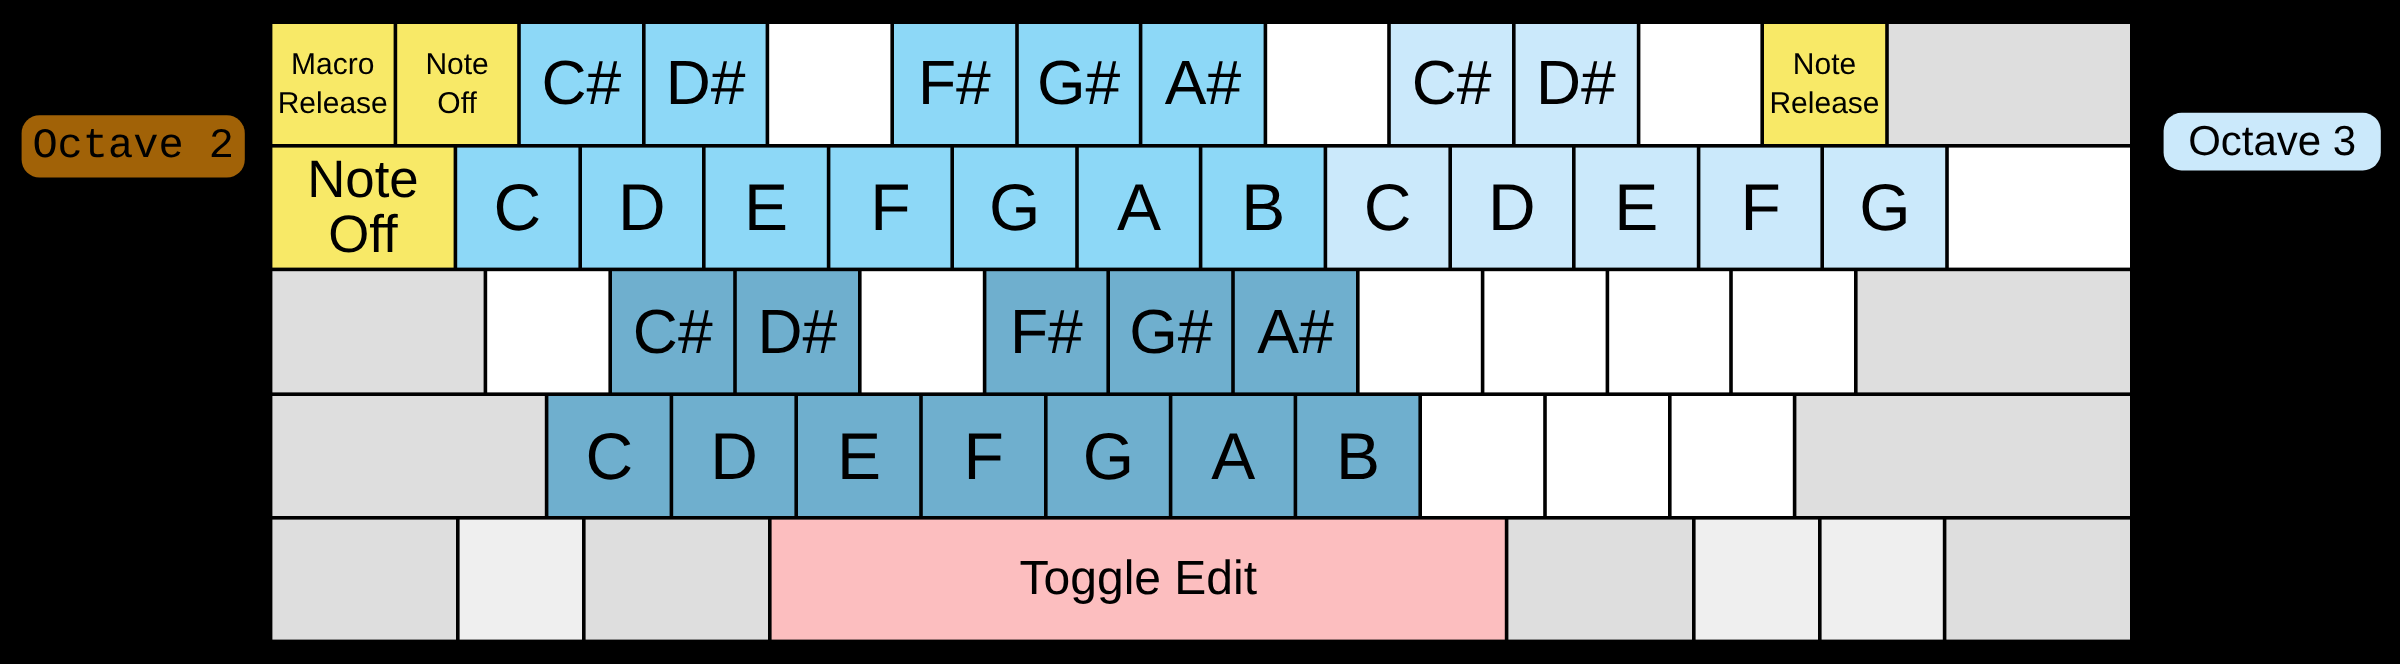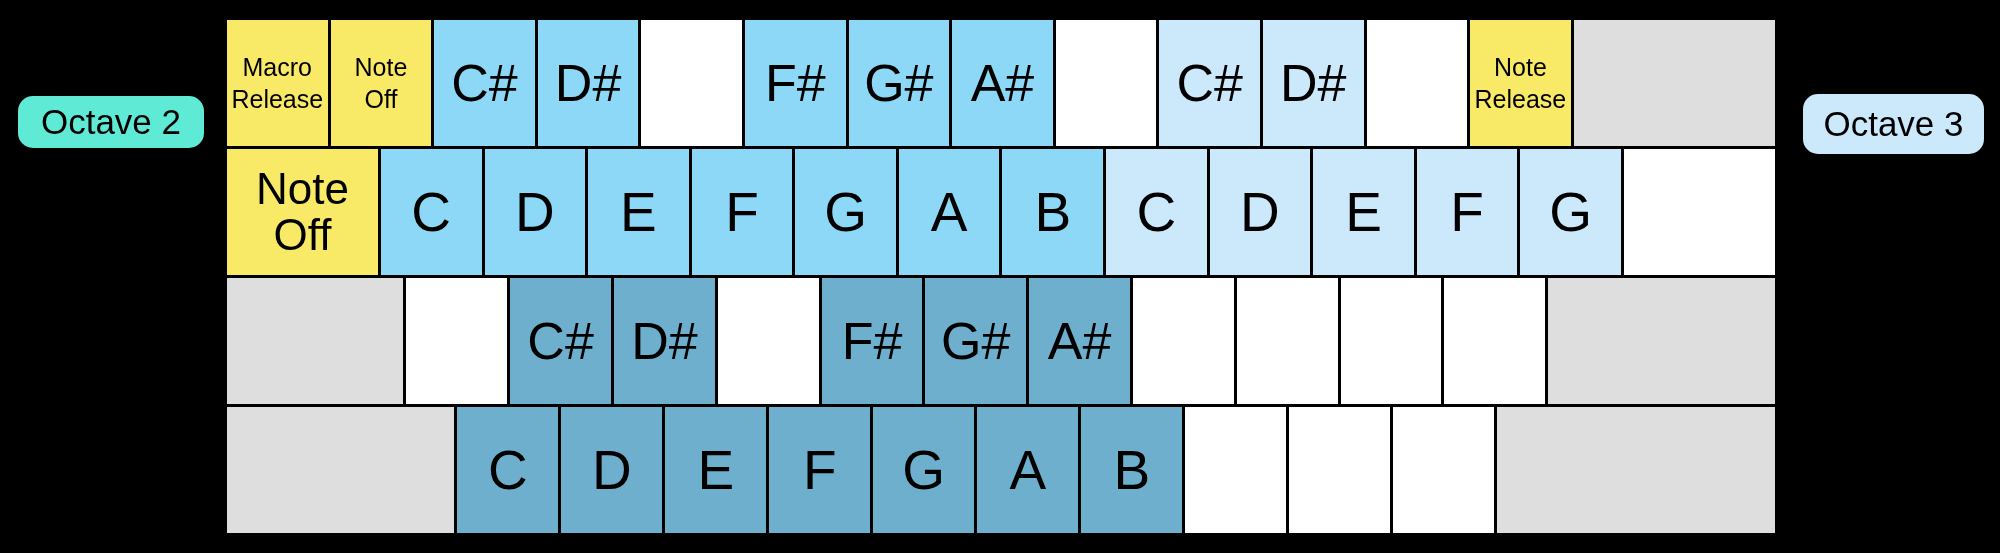--- a/index.html
+++ b/index.html
@@ -53,27 +53,27 @@
     position: absolute;
     display: flex;
     align-items: center;
     justify-content: center;
     border-radius: 15px;
     font-size: 35px;
     color: #000;
   }
   .pill-oct2 { left: 18px;   top: 96px;  width: 186px; height: 52px; }
   .pill-oct1 { left: 18px;   top: 301px; width: 186px; height: 52px; }
-  .pill-oct3 { left: 1803px; top: 94px;  width: 181px; height: 60px; }
+  .pill-oct3 { left: 1803px; top: 94px;  width: 181px; height: 48px; }
 </style>
 </head>
 <body>
 
 <div class="stage">
-  <div class="pill pill-oct2" style="background: #5eead4;">Octave 2</div>
+  <div class="pill pill-oct2" style="background: #a16207; font-family: Liberation Mono, monospace;">Octave 2</div>
   <div class="pill pill-oct3" style="background: rgb(203, 233, 251);">Octave 3</div>
   <div class="keyboard" id="keyboard">
       <div class="krow">
         <div class="key s-small" style="flex: 1 1 0px; background: rgb(248, 233, 103);">Macro
 Release</div>
         <div class="key s-small" style="flex: 1 1 0px; background: rgb(248, 233, 103);">Note
 Off</div>
         <div class="key s-sharp" style="flex: 1 1 0px; background: rgb(141, 216, 247);">C#</div>
         <div class="key s-sharp" style="flex: 1 1 0px; background: rgb(141, 216, 247);">D#</div>
         <div class="key" style="flex: 1 1 0px; background: rgb(255, 255, 255);"></div>
@@ -127,14 +127,24 @@
         <div class="key s-note" style="flex: 1 1 0px; background: rgb(111, 175, 206);">E</div>
         <div class="key s-note" style="flex: 1 1 0px; background: rgb(111, 175, 206);">F</div>
         <div class="key s-note" style="flex: 1 1 0px; background: rgb(111, 175, 206);">G</div>
         <div class="key s-note" style="flex: 1 1 0px; background: rgb(111, 175, 206);">A</div>
         <div class="key s-note" style="flex: 1 1 0px; background: rgb(111, 175, 206);">B</div>
         <div class="key" style="flex: 1 1 0px; background: rgb(255, 255, 255);"></div>
         <div class="key" style="flex: 1 1 0px; background: rgb(255, 255, 255);"></div>
         <div class="key" style="flex: 1 1 0px; background: rgb(255, 255, 255);"></div>
         <div class="key" style="flex: 2.75 1 0px; background: rgb(222, 222, 222);"></div>
       </div>
+      <div class="krow">
+        <div class="key" style="flex: 1.5 1 0px; background: rgb(222, 222, 222);"></div>
+        <div class="key" style="flex: 1 1 0px; background: rgb(239, 239, 239);"></div>
+        <div class="key" style="flex: 1.5 1 0px; background: rgb(222, 222, 222);"></div>
+        <div class="key s-space" style="flex: 6 1 0px; background: rgb(252, 190, 191);">Toggle Edit</div>
+        <div class="key" style="flex: 1.5 1 0px; background: rgb(222, 222, 222);"></div>
+        <div class="key" style="flex: 1 1 0px; background: rgb(239, 239, 239);"></div>
+        <div class="key" style="flex: 1 1 0px; background: rgb(239, 239, 239);"></div>
+        <div class="key" style="flex: 1.5 1 0px; background: rgb(222, 222, 222);"></div>
+      </div>
     </div>
 </div>
 
 </body></html>

